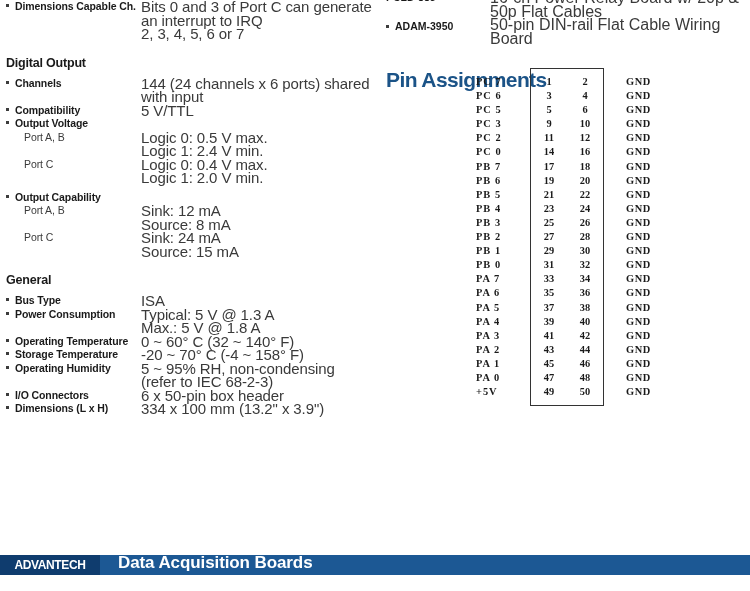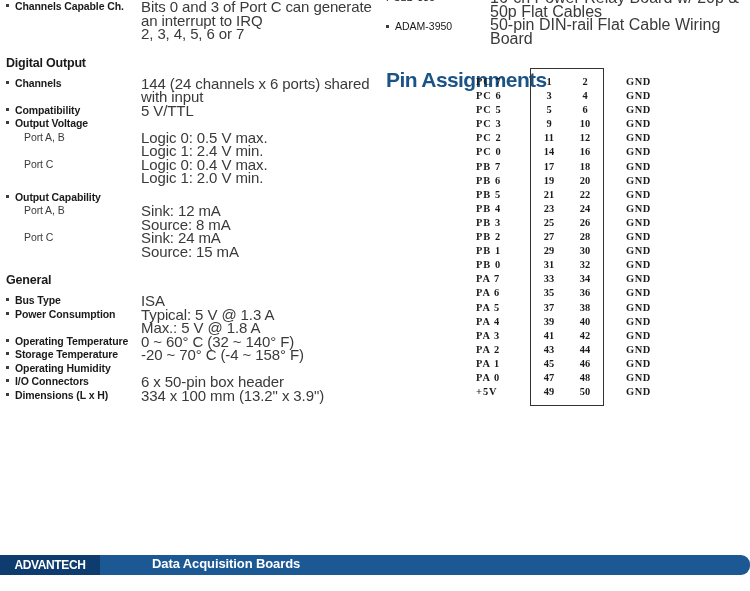--- a/index.html
+++ b/index.html
@@ -91,21 +91,21 @@
   
   .acc-row {
     display: flex;
     align-items: flex-start;
     line-height: 13.5px;
   }
   .acc-label {
     flex: 0 0 104px;
     width: 104px;
     font-size: 10.5px;
-    font-weight: normal;
+    font-weight: bold;
     color: #1a1a1a;
   }
   .acc-value {
     flex: 1 1 auto;
     font-size: 16px;
     color: #3a3a3a;
   }
 
   
   .blue-head {
@@ -167,21 +167,20 @@
   }
 
   
   .footer {
     position: absolute;
     left: 0;
     bottom: 16px;
     width: 750px;
     height: 20px;
     background: #1c5894;
-    border-radius: 9px;
   }
   .footer-logo {
     position: absolute;
     left: 0;
     top: 0;
     width: 100px;
     height: 20px;
     background: #0f3c6e;
     display: flex;
     align-items: center;
@@ -195,38 +194,37 @@
     font-family: "Liberation Sans", sans-serif;
   }
   .footer-title {
     position: absolute;
     left: 118px;
     top: 0;
     height: 16px;
     display: flex;
     align-items: center;
     color: #ffffff;
-    font-size: 13px;
+    font-size: 17px;
     font-weight: bold;
     letter-spacing: -0.1px;
-    margin-left: 34px;
   }
 </style>
 </head>
 <body>
 
 <div class="page">
 
   <div class="col-left">
 
     <div class="spec-row">
       <span class="bullet">
           <i></i>
         </span>
-      <span class="spec-label">Channels Capable Ch.</span>
+      <span class="spec-label">Dimensions Capable Ch.</span>
       <span class="spec-value">
         <span class="ln">Bits 0 and 3 of Port C can generate an interrupt to IRQ</span>
         <span class="ln">2, 3, 4, 5, 6 or 7</span>
       </span>
     </div>
 
     <div class="gap-l"></div>
 
     <h2 class="section-head">Digital Output</h2>
     <div class="gap-s"></div>
@@ -329,20 +327,21 @@
           <i></i>
         </span>
       <span class="spec-label">Storage Temperature</span>
       <span class="spec-value">-20 ~ 70° C (-4 ~ 158° F)</span>
     </div>
     <div class="spec-row">
       <span class="bullet">
           <i></i>
         </span>
       <span class="spec-label">Operating Humidity</span>
+      <span class="spec-value">5 ~ 95% RH, non-condensing (refer to IEC 68-2-3)</span>
     </div>
     <div class="spec-row">
       <span class="bullet">
           <i></i>
         </span>
       <span class="spec-label">I/O Connectors</span>
       <span class="spec-value">6 x 50-pin box header</span>
     </div>
     <div class="spec-row">
       <span class="bullet">

